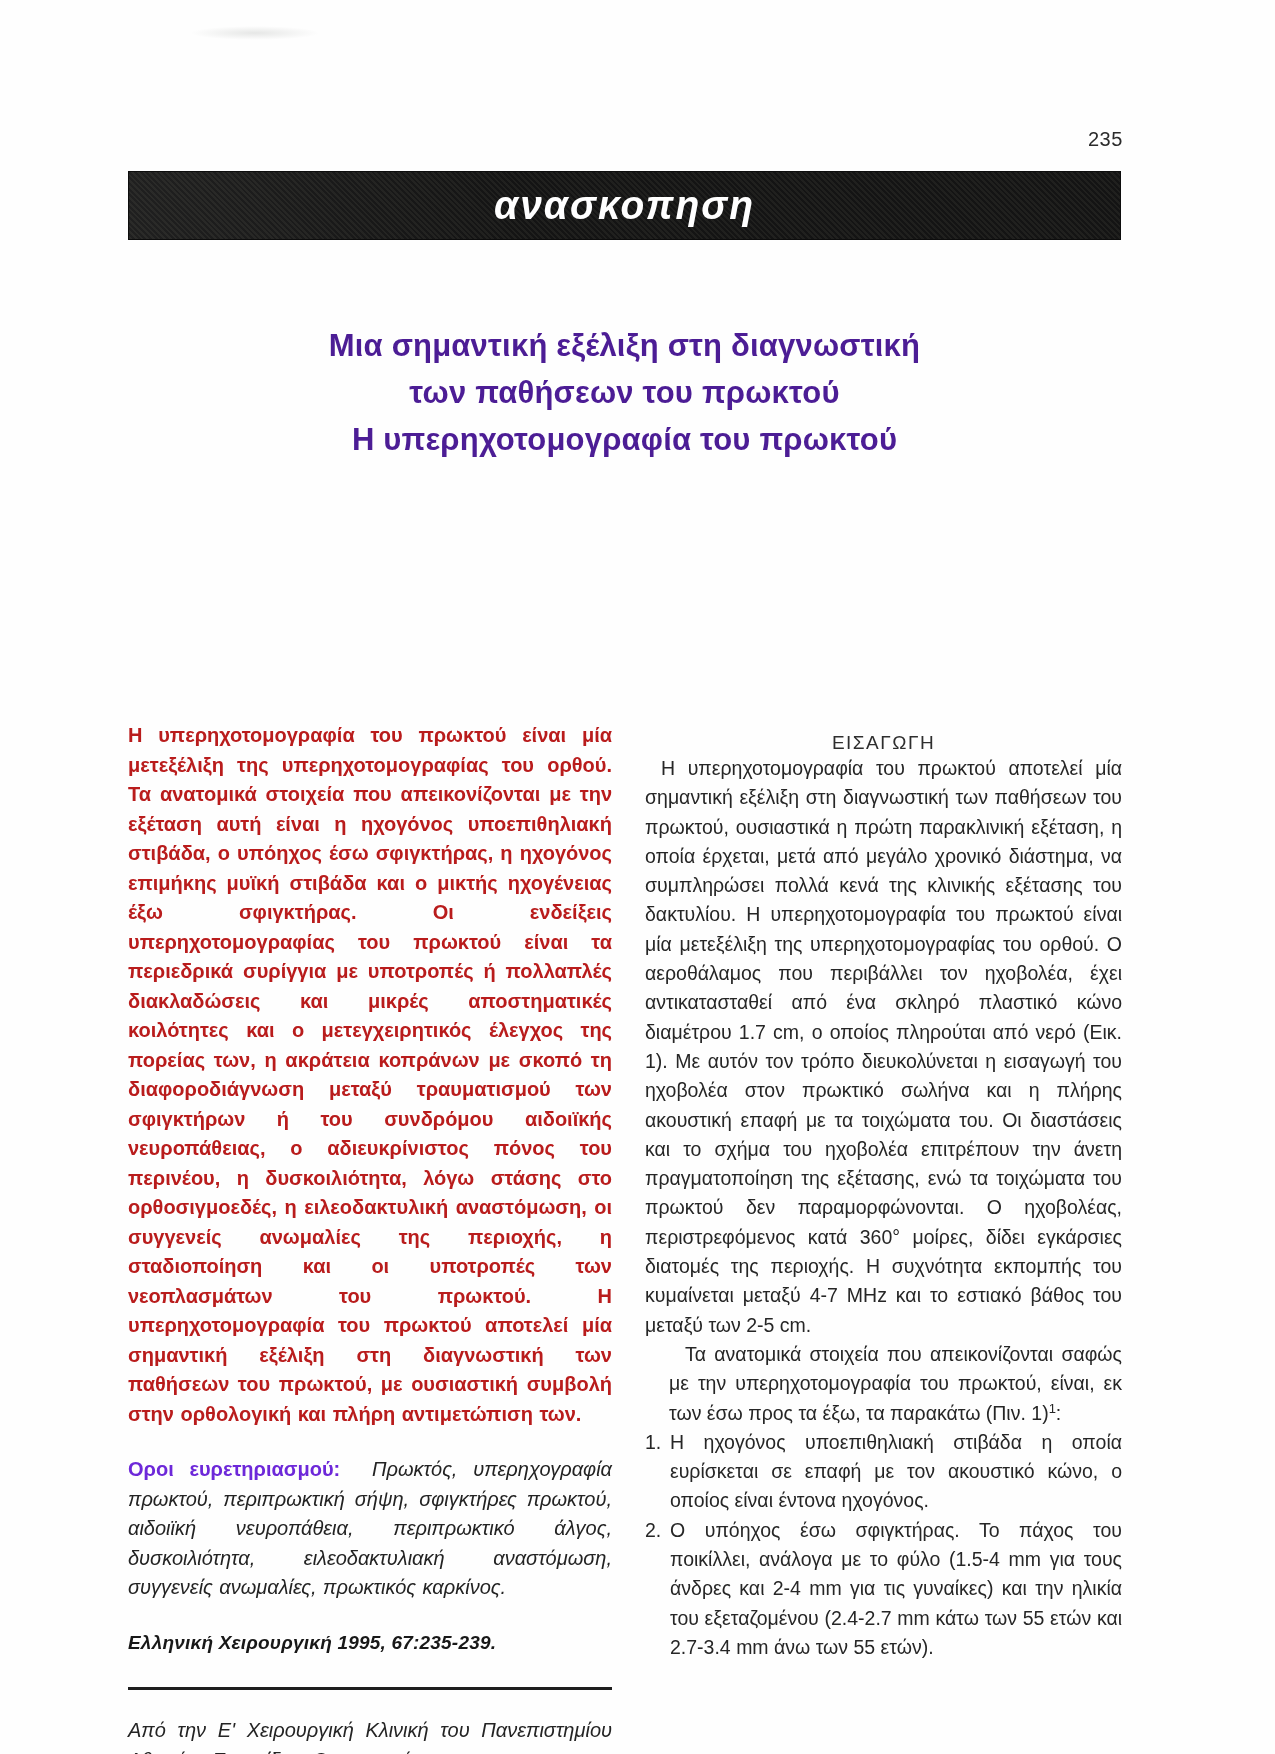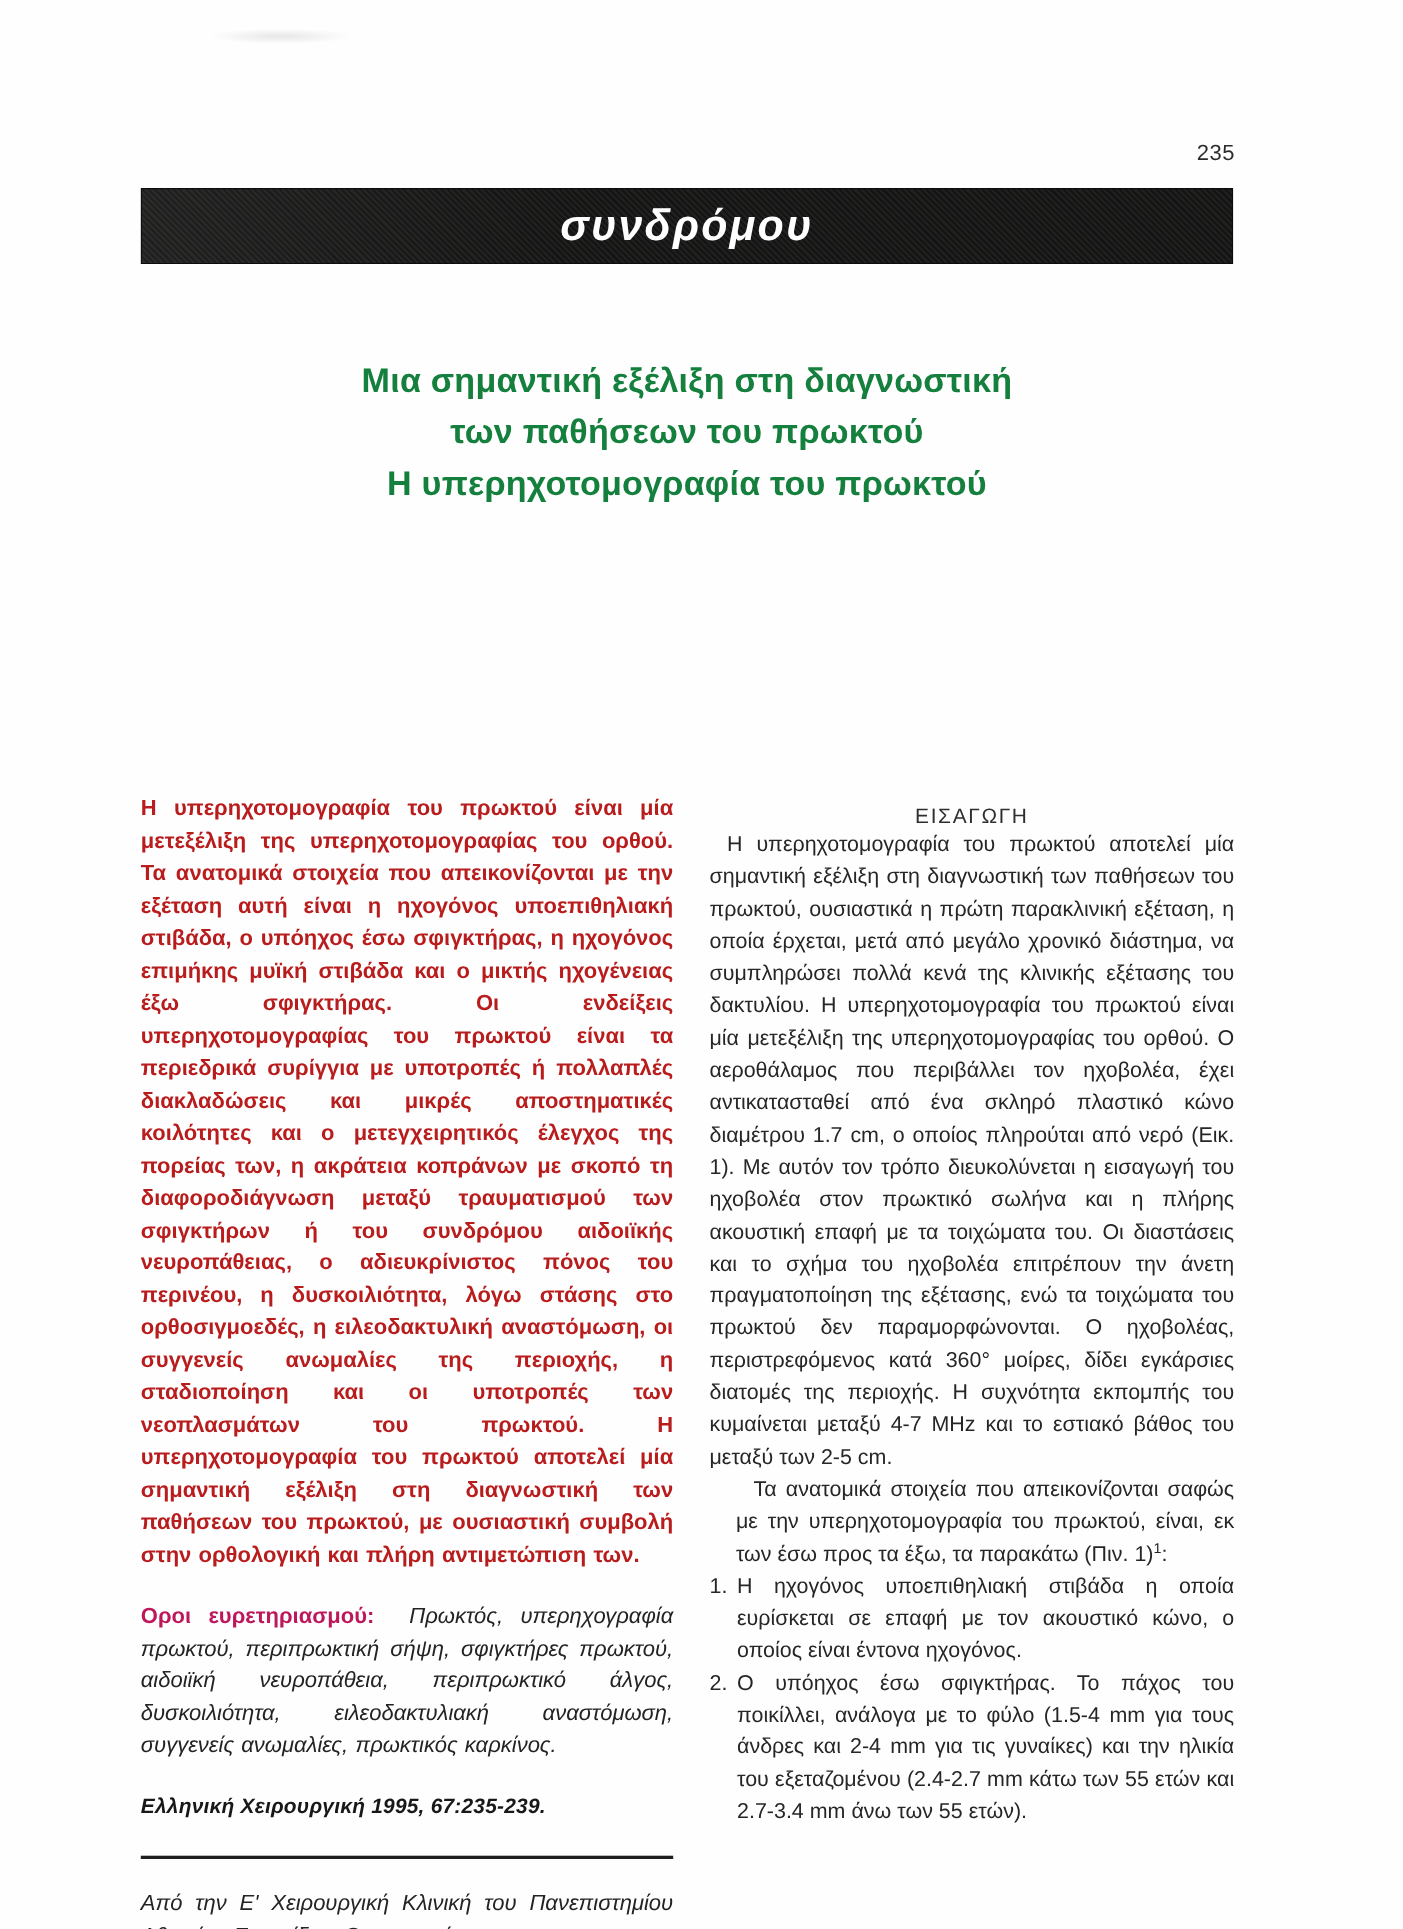--- a/index.html
+++ b/index.html
@@ -57,21 +57,21 @@
   }
   .article-title {
     position: absolute;
     left: 128px;
     top: 301px;
     width: 993px;
     text-align: center;
     font-size: 31px;
     font-weight: 700;
     line-height: 47px;
-    color: #15803d;
+    color: #4c1d95;
     letter-spacing: 0.2px;
   }
   .authors {
     position: absolute;
     left: 128px;
     top: 533px;
     width: 993px;
     text-align: center;
     font-size: 28px;
     font-weight: 700;
@@ -101,21 +101,21 @@
   .keywords {
     margin: 26px 0 0 0;
     font-size: 20px;
     line-height: 29.5px;
     text-align: justify;
     word-spacing: 1px;
   }
   .keywords-label {
     font-weight: 700;
     font-style: normal;
-    color: #be185d;
+    color: #6d28d9;
   }
   .keywords-text {
     font-style: italic;
     color: #232323;
     margin-left: 16px;
   }
   .citation {
     margin: 29px 0 0 0;
     font-size: 19px;
     font-weight: 700;
@@ -183,21 +183,21 @@
 </head>
 <body>
 
 <div class="page">
 
   <div class="scan-artifact"></div>
 
   <div class="page-number">235</div>
 
   <div class="banner">
-    <span class="banner-label">συνδρόμου</span>
+    <span class="banner-label">ανασκοπηση</span>
   </div>
 
   <h1 class="article-title">
     <span>Μια σημαντική εξέλιξη στη διαγνωστική</span><br>
     <span>των παθήσεων του πρωκτού</span><br>
     <span>Η υπερηχοτομογραφία του πρωκτού</span>
   </h1>
 
 
   <div class="col-left">

